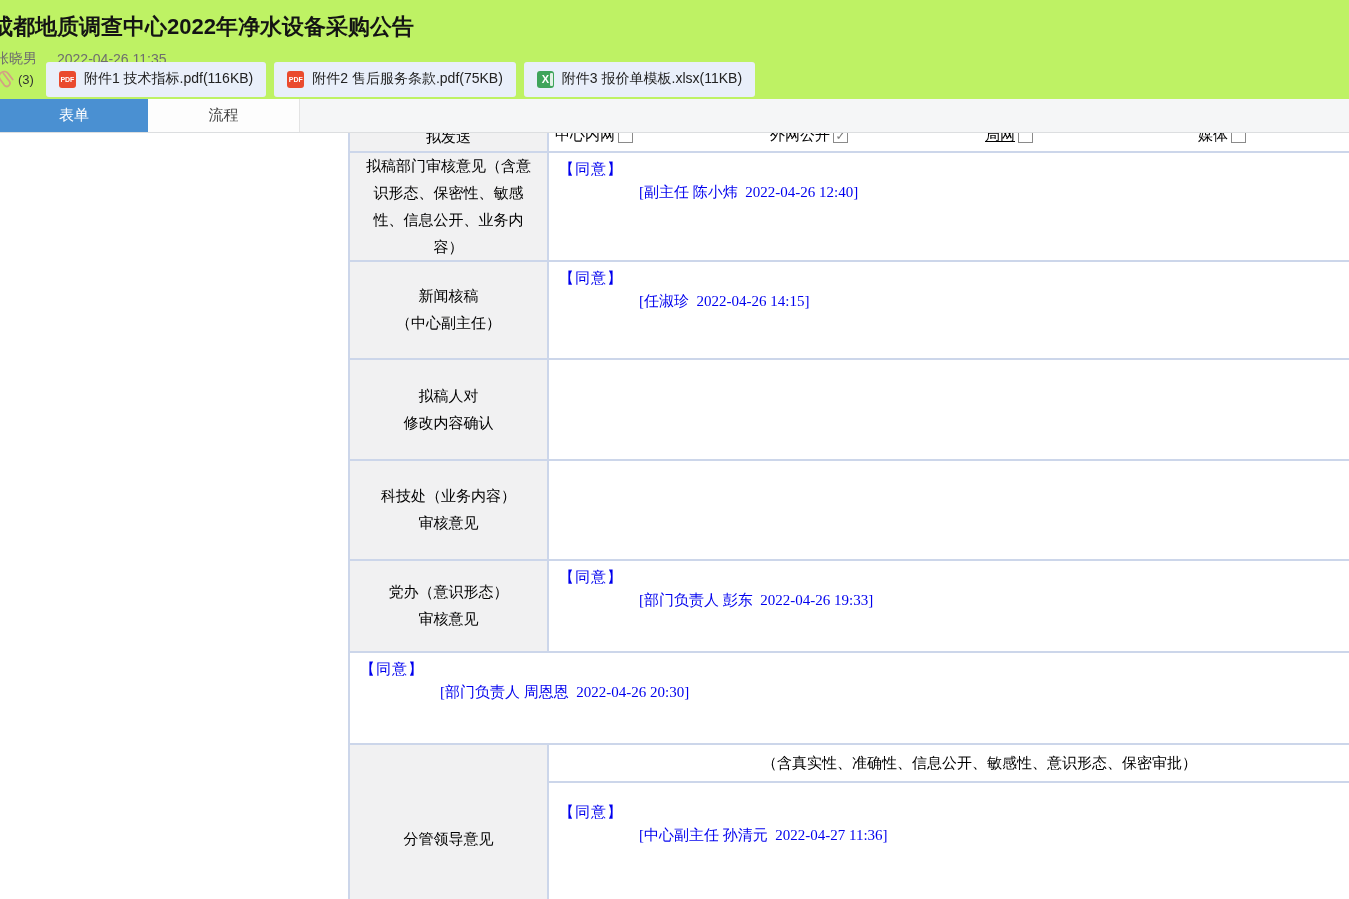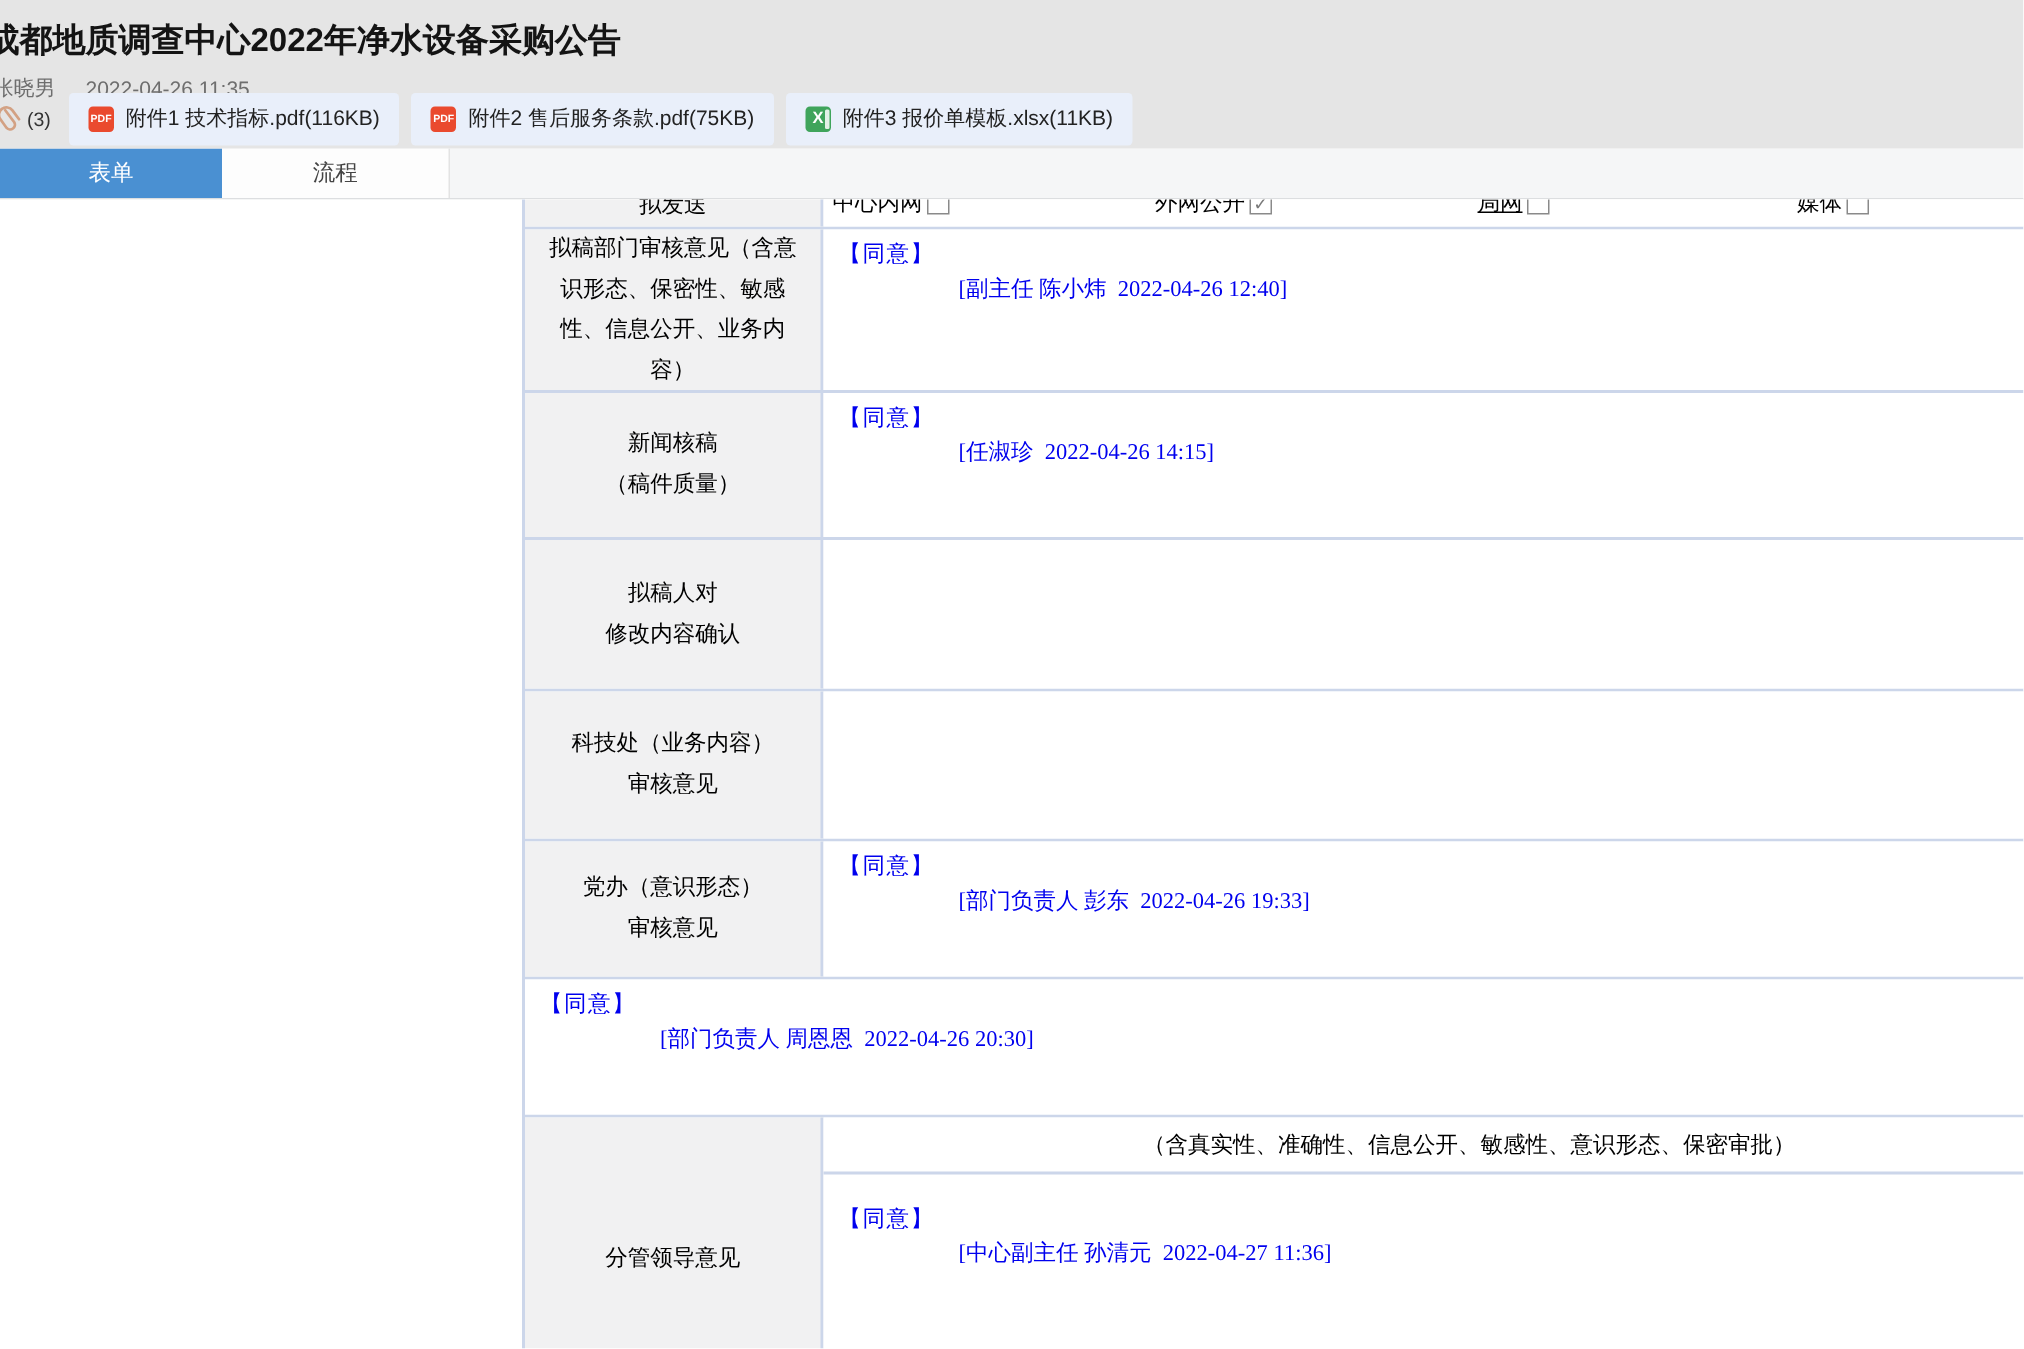--- a/index.html
+++ b/index.html
@@ -1,19 +1,19 @@
 <!DOCTYPE html>
 <html><head>
 <meta charset="utf-8">
 <style>
   *{margin:0;padding:0;box-sizing:border-box;}
   html,body{width:1349px;height:899px;overflow:hidden;background:#fff;
     font-family:"Liberation Sans",sans-serif;}
   
-  .hdr{height:99px;background:#e5e5e5;position:relative;}
+  .hdr{height:99px;background:#bef264;position:relative;}
   .title{font-size:22px;font-weight:bold;color:#141414;padding-top:12px;margin-left:-9px;white-space:nowrap;}
   .byline{display:flex;gap:20px;margin:8px 0 0 -5px;font-size:14px;color:#6e6e6e;align-items:center;}
   .attach-row{position:absolute;left:0;top:63px;display:flex;align-items:center;height:32px;font-size:13px;color:#444;}
   .clip-wrap{width:18px;height:20px;margin-left:-2px;}
   .attach-count{margin-left:2px;font-size:13px;color:#333;}
   .chip{display:flex;align-items:center;gap:8px;background:#e9effa;border-radius:3px;
         padding:0 13px;height:35px;font-size:14px;color:#222;margin-left:8px;cursor:pointer;}
   .chip:first-of-type{margin-left:12px;}
   .fic{width:17px;height:17px;border-radius:3px;display:inline-flex;align-items:center;justify-content:center;
        font-weight:bold;color:#fff;flex:0 0 auto;}
@@ -119,21 +119,21 @@
           <div class="tcell">
             <div class="op">
               <div class="verdict">【同意】</div>
               <div class="signer">[副主任 陈小炜  2022-04-26 12:40]</div>
             </div>
           </div>
         </div>
         <div class="trow opinion" style="height: 98px;">
           <div class="tlabel">
             <div>新闻核稿</div>
-            <div>（稿件质量）</div>
+            <div>（中心副主任）</div>
           </div>
           <div class="tcell">
             <div class="op">
               <div class="verdict">【同意】</div>
               <div class="signer">[任淑珍  2022-04-26 14:15]</div>
             </div>
           </div>
         </div>
         <div class="trow empty" style="height: 101px;">
           <div class="tlabel">

